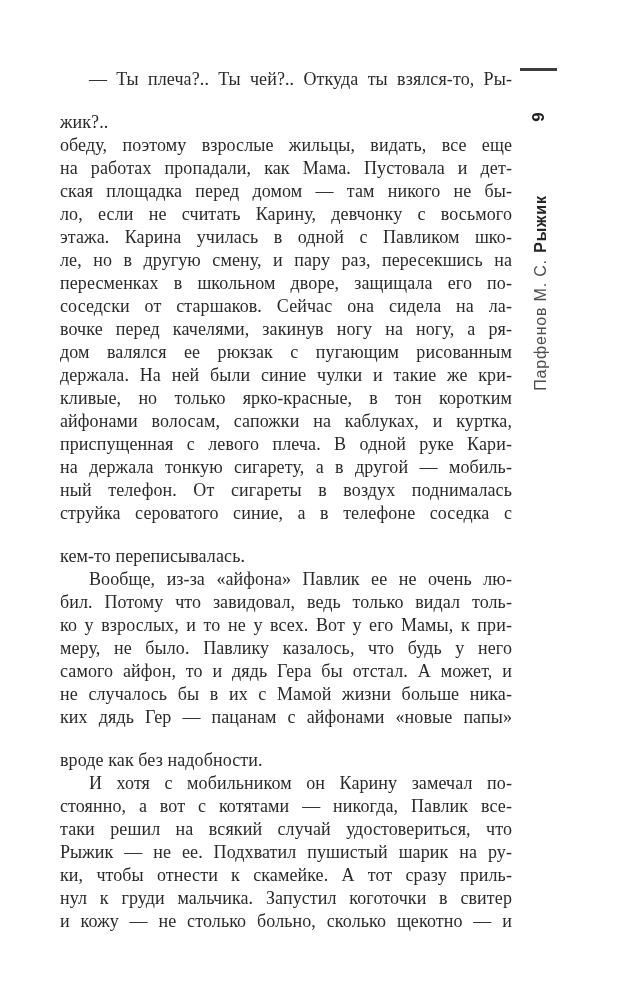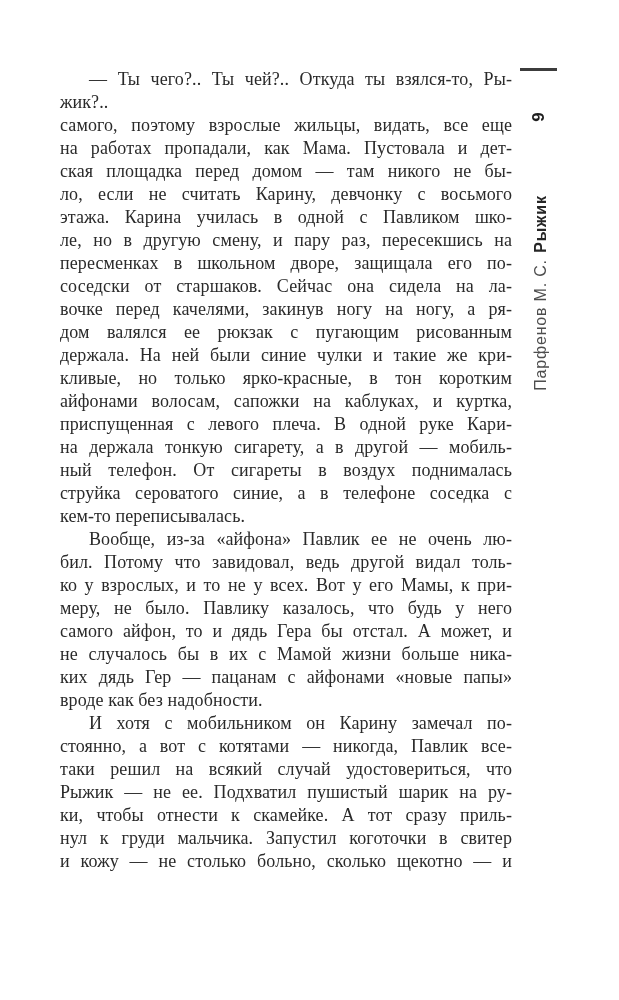--- a/index.html
+++ b/index.html
@@ -26,21 +26,21 @@
   .line {
     font-size: 18px;
     line-height: 23px;
     color: var(--text, #2a2a2a);
     text-align: justify;
     text-align-last: justify;
     white-space: normal;
     letter-spacing: 0.1px;
   }
   .line.first { text-indent: 29px; }
-  .line.end   { text-align-last: left; }
+  .line.end   { text-align-last: left; margin-top: 20px; }
   
   .header-rule {
     position: absolute;
     left: 520px;
     top: 68px;
     width: 37px;
     height: 3px;
     background: var(--rule, #3c3c3c);
   }
   .page-number {
@@ -79,46 +79,46 @@
   <div class="header-rule"></div>
 
   <div class="page-number">9</div>
 
   <div class="running-head">
     <span class="author">Парфенов М. С.</span><span class="title">Рыжик</span>
   </div>
 
   <div class="text-block">
       <div class="para">
-        <div class="line first">— Ты чего?.. Ты чей?.. Откуда ты взялся-то, Ры-</div>
+        <div class="line first">— Ты плеча?.. Ты чей?.. Откуда ты взялся-то, Ры-</div>
         <div class="line end">жик?..</div>
       </div>
       <div class="para">
-        <div class="line">самого, поэтому взрослые жильцы, видать, все еще</div>
+        <div class="line">обеду, поэтому взрослые жильцы, видать, все еще</div>
         <div class="line">на работах пропадали, как Мама. Пустовала и дет-</div>
         <div class="line">ская площадка перед домом — там никого не бы-</div>
         <div class="line">ло, если не считать Карину, девчонку с восьмого</div>
         <div class="line">этажа. Карина училась в одной с Павликом шко-</div>
         <div class="line">ле, но в другую смену, и пару раз, пересекшись на</div>
         <div class="line">пересменках в школьном дворе, защищала его по-</div>
         <div class="line">соседски от старшаков. Сейчас она сидела на ла-</div>
         <div class="line">вочке перед качелями, закинув ногу на ногу, а ря-</div>
         <div class="line">дом валялся ее рюкзак с пугающим рисованным</div>
         <div class="line">держала. На ней были синие чулки и такие же кри-</div>
         <div class="line">кливые, но только ярко-красные, в тон коротким</div>
         <div class="line">айфонами волосам, сапожки на каблуках, и куртка,</div>
         <div class="line">приспущенная с левого плеча. В одной руке Кари-</div>
         <div class="line">на держала тонкую сигарету, а в другой — мобиль-</div>
         <div class="line">ный телефон. От сигареты в воздух поднималась</div>
         <div class="line">струйка сероватого синие, а в телефоне соседка с</div>
         <div class="line end">кем-то переписывалась.</div>
       </div>
       <div class="para">
         <div class="line first">Вообще, из-за «айфона» Павлик ее не очень лю-</div>
-        <div class="line">бил. Потому что завидовал, ведь другой видал толь-</div>
+        <div class="line">бил. Потому что завидовал, ведь только видал толь-</div>
         <div class="line">ко у взрослых, и то не у всех. Вот у его Мамы, к при-</div>
         <div class="line">меру, не было. Павлику казалось, что будь у него</div>
         <div class="line">самого айфон, то и дядь Гера бы отстал. А может, и</div>
         <div class="line">не случалось бы в их с Мамой жизни больше ника-</div>
         <div class="line">ких дядь Гер — пацанам с айфонами «новые папы»</div>
         <div class="line end">вроде как без надобности.</div>
       </div>
       <div class="para">
         <div class="line first">И хотя с мобильником он Карину замечал по-</div>
         <div class="line">стоянно, а вот с котятами — никогда, Павлик все-</div>

